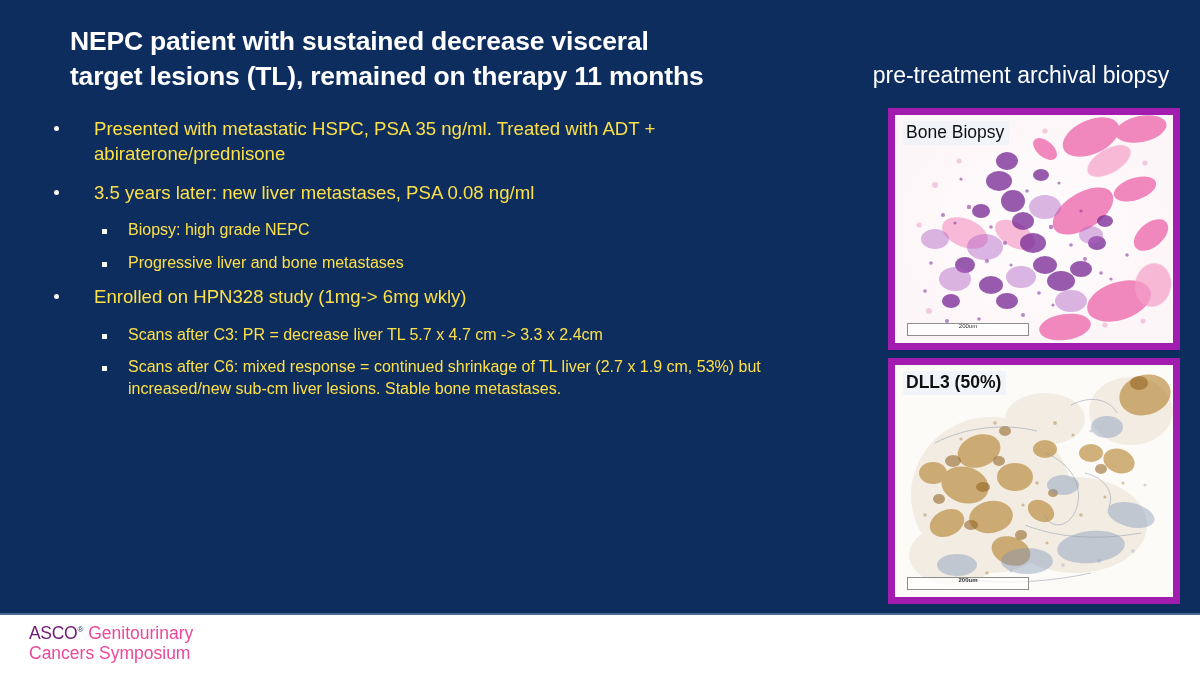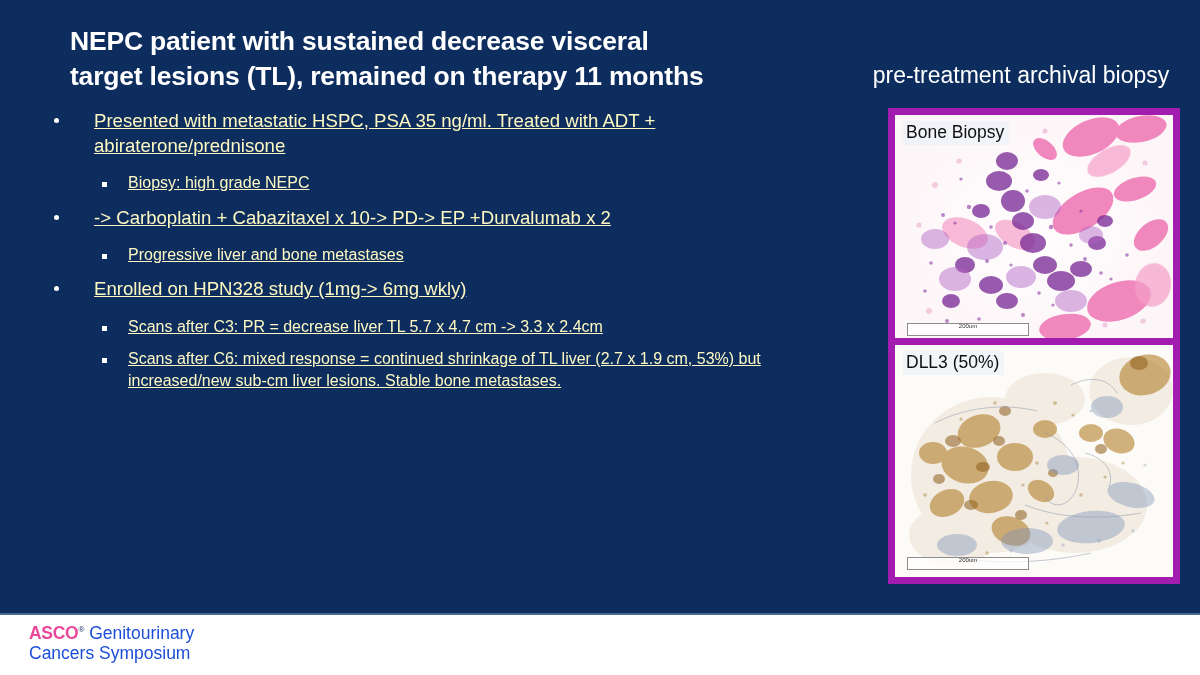--- a/index.html
+++ b/index.html
@@ -36,24 +36,23 @@
     font-weight: bold;
     line-height: 1.33;
     letter-spacing: -0.2px;
   }
   .title-line { display: block; white-space: nowrap; }
 
   
   .bullets {
     position: absolute;
     left: 46px;
-    top: 108px;
+    top: 116px;
     width: 800px;
-    color: #fef9c3;
-    text-decoration: underline;
+    color: #fde047;
   }
   .bullet {
     position: relative;
     display: block;
     font-size: 18.6px;
     line-height: 1.35;
     margin-bottom: 14px;
   }
   .bullet.l1 {
     padding-left: 48px;
@@ -97,21 +96,21 @@
   }
   .figure {
     position: absolute;
     left: 888px;
     width: 278px;
     background: #ef4444;
     border: 7px solid #a21caf;
     overflow: hidden;
   }
   #fig-bone { top: 108px; height: 228px; }
-  #fig-dll3 { top: 338px; height: 232px; }
+  #fig-dll3 { top: 358px; height: 232px; font-weight: bold; }
 
   .fig-canvas {
     position: absolute;
     left: 0; top: 0;
     width: 100%;
     height: 100%;
   }
   .fig-label {
     position: absolute;
     left: 8px;
@@ -158,46 +157,46 @@
     left: 29px;
     top: 9px;
     line-height: 1.12;
   }
   .asco-gu-logo .l1, .asco-gu-logo .l2 {
     display: block;
     font-size: 17.5px;
     white-space: nowrap;
   }
   .asco-word {
-    font-weight: bold;
-    color: #ec4899;
+    font-weight: normal;
+    color: #701a75;
     letter-spacing: -0.3px;
   }
   .asco-reg {
     font-size: 8px;
     vertical-align: super;
     color: #0d2d5e;
   }
-  .gu-word { color: #1d4ed8; }
+  .gu-word { color: #ec4899; }
 </style>
 </head>
 <body>
 
 <div id="slide">
   <div class="slide-body">
 
     <div class="title">
       <span class="title-line">NEPC patient with sustained decrease visceral</span>
       <span class="title-line">target lesions (TL), remained on therapy 11 months</span>
     </div>
 
     <div class="bullets">
       <div class="bullet l1">Presented with metastatic HSPC, PSA 35 ng/ml. Treated with ADT + abiraterone/prednisone</div>
+      <div class="bullet l1">3.5 years later: new liver metastases, PSA 0.08 ng/ml</div>
       <div class="bullet l2 gap-after">Biopsy: high grade NEPC</div>
-      <div class="bullet l1">-&gt; Carboplatin + Cabazitaxel x 10-&gt; PD-&gt; EP +Durvalumab x 2</div>
       <div class="bullet l2 gap-after">Progressive liver and bone metastases</div>
       <div class="bullet l1">Enrolled on HPN328 study (1mg-&gt; 6mg wkly)</div>
       <div class="bullet l2">Scans after C3: PR = decrease liver TL  5.7 x 4.7 cm -&gt; 3.3 x 2.4cm</div>
       <div class="bullet l2">Scans after C6: mixed response = continued shrinkage of TL liver (2.7 x 1.9 cm, 53%) but increased/new sub-cm liver lesions. Stable bone metastases.</div>
     </div>
 
     <div class="right-header">pre-treatment archival biopsy</div>
 
     <div class="figure" id="fig-bone">
       <svg class="fig-canvas" viewBox="0 0 278 228" preserveAspectRatio="none">

